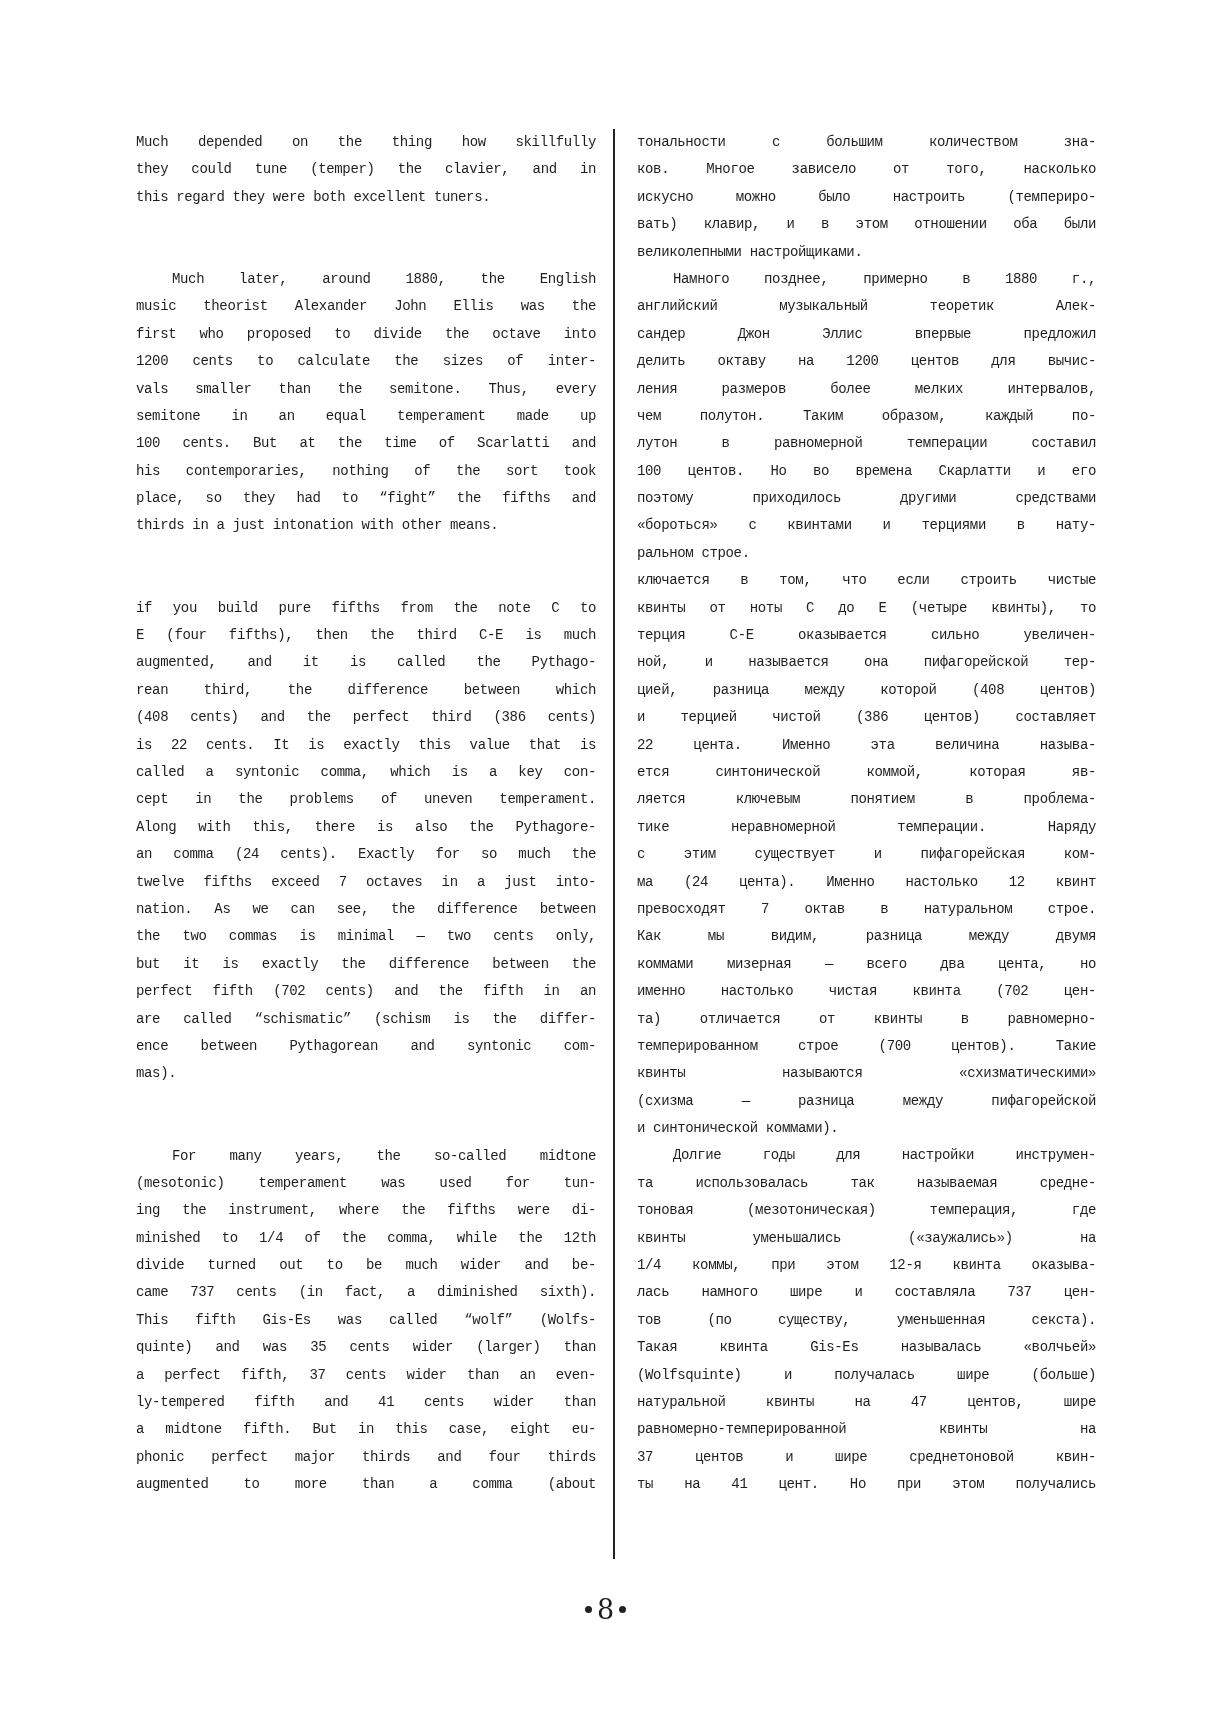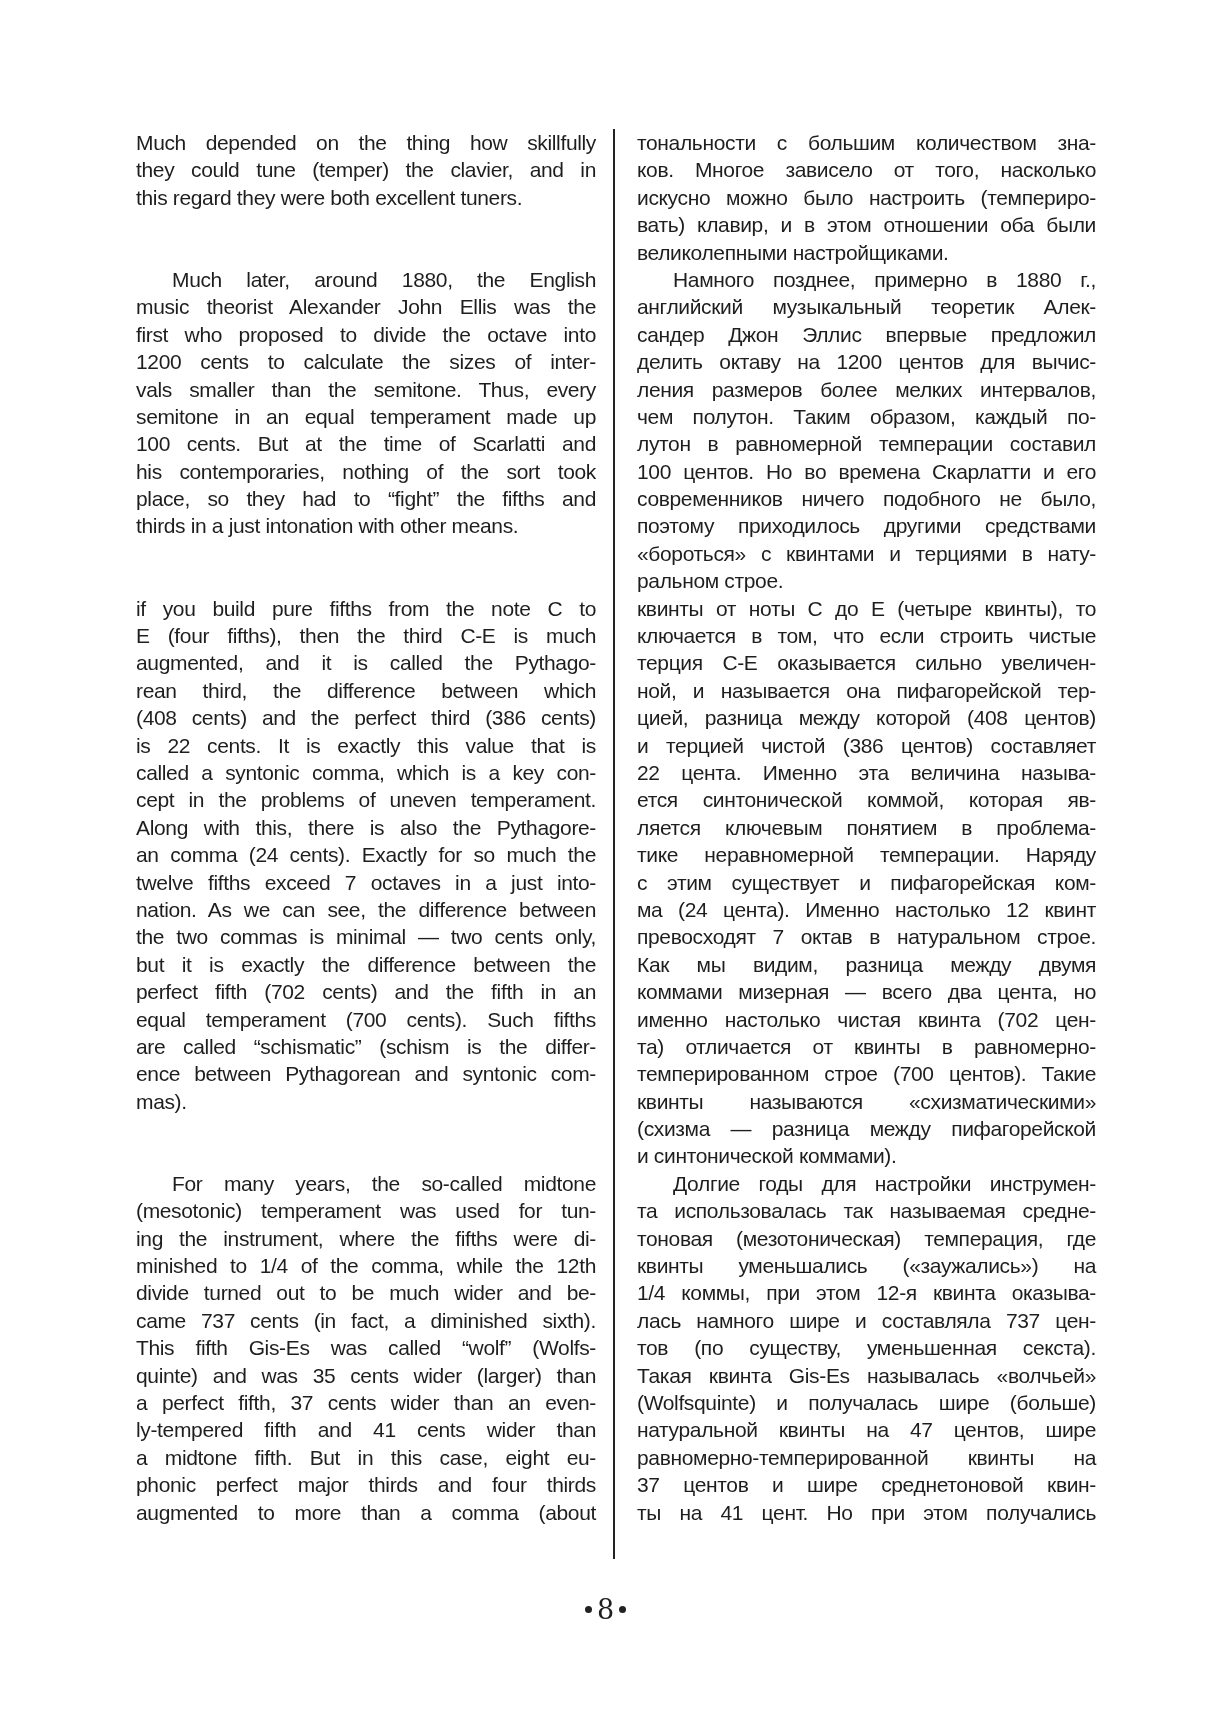--- a/index.html
+++ b/index.html
@@ -1,21 +1,21 @@
 <!DOCTYPE html>
 <html><head>
 <meta charset="utf-8">
 <style>
   html, body { margin: 0; padding: 0; background: #ffffff; }
   body { width: 1211px; height: 1713px; position: relative; overflow: hidden; }
   .page { position: absolute; left: 0; top: 0; width: 1211px; height: 1713px; background: #fff; }
   .col {
     position: absolute; top: 129px;
-    font-family: Liberation Sans, sans-serif;
-    font-size: 21px; line-height: 27.4px; color: #1e1e1e;
+    font-family: Liberation Mono, monospace;
+    font-size: 14px; line-height: 27.4px; color: #1e1e1e;
     letter-spacing: -0.35px;
   }
   .col-left { left: 136px; width: 460px; }
   .col-right { left: 637px; width: 459px; }
   .line { display: block; white-space: nowrap; text-align: justify; text-align-last: justify; height: 27.4px; overflow: visible; }
   .line.last { text-align-last: left; }
   .line.indent { padding-left: 36px; }
   .gap { display: block; height: 54.8px; }
   .divider { position: absolute; left: 613px; top: 129px; width: 1.6px; height: 1430px; background: #222; }
   .page-number {
@@ -57,21 +57,20 @@
         <span class="line">is 22 cents. It is exactly this value that is</span>
         <span class="line">called a syntonic comma, which is a key con-</span>
         <span class="line">cept in the problems of uneven temperament.</span>
         <span class="line">Along with this, there is also the Pythagore-</span>
         <span class="line">an comma (24 cents). Exactly for so much the</span>
         <span class="line">twelve fifths exceed 7 octaves in a just into-</span>
         <span class="line">nation. As we can see, the difference between</span>
         <span class="line">the two commas is minimal — two cents only,</span>
         <span class="line">but it is exactly the difference between the</span>
         <span class="line">perfect fifth (702 cents) and the fifth in an</span>
-        <span class="line">equal temperament (700 cents). Such fifths</span>
         <span class="line">are called “schismatic” (schism is  the differ-</span>
         <span class="line">ence between Pythagorean and syntonic com-</span>
         <span class="line last">mas).</span>
       </div>
       <span class="gap"></span>
       <div>
         <span class="line indent">For many years, the so-called midtone</span>
         <span class="line">(mesotonic) temperament was used for tun-</span>
         <span class="line">ing the instrument, where the fifths were di-</span>
         <span class="line">minished to 1/4 of the comma, while the 12th</span>
@@ -97,28 +96,27 @@
       </div>
       <div>
         <span class="line indent">Намного позднее, примерно в 1880 г.,</span>
         <span class="line">английский музыкальный теоретик Алек-</span>
         <span class="line">сандер Джон Эллис впервые предложил</span>
         <span class="line">делить октаву на 1200 центов для вычис-</span>
         <span class="line">ления размеров более мелких интервалов,</span>
         <span class="line">чем полутон. Таким образом, каждый по-</span>
         <span class="line">лутон в равномерной темперации составил</span>
         <span class="line">100 центов. Но во времена Скарлатти и его</span>
-        <span class="line">современников ничего подобного не было,</span>
         <span class="line">поэтому приходилось другими средствами</span>
         <span class="line">«бороться» с квинтами и терциями в нату-</span>
         <span class="line last">ральном строе.</span>
       </div>
       <div>
+        <span class="line">ключается в том, что если строить чистые</span>
         <span class="line">квинты от ноты С до Е (четыре квинты), то</span>
-        <span class="line">ключается в том, что если строить чистые</span>
         <span class="line">терция С-Е оказывается сильно увеличен-</span>
         <span class="line">ной, и называется она пифагорейской тер-</span>
         <span class="line">цией, разница между которой (408 центов)</span>
         <span class="line">и терцией чистой (386 центов) составляет</span>
         <span class="line">22 цента. Именно эта величина называ-</span>
         <span class="line">ется синтонической коммой, которая яв-</span>
         <span class="line">ляется ключевым понятием в проблема-</span>
         <span class="line">тике неравномерной темперации. Наряду</span>
         <span class="line">с этим существует и пифагорейская ком-</span>
         <span class="line">ма (24 цента). Именно настолько 12 квинт</span>

